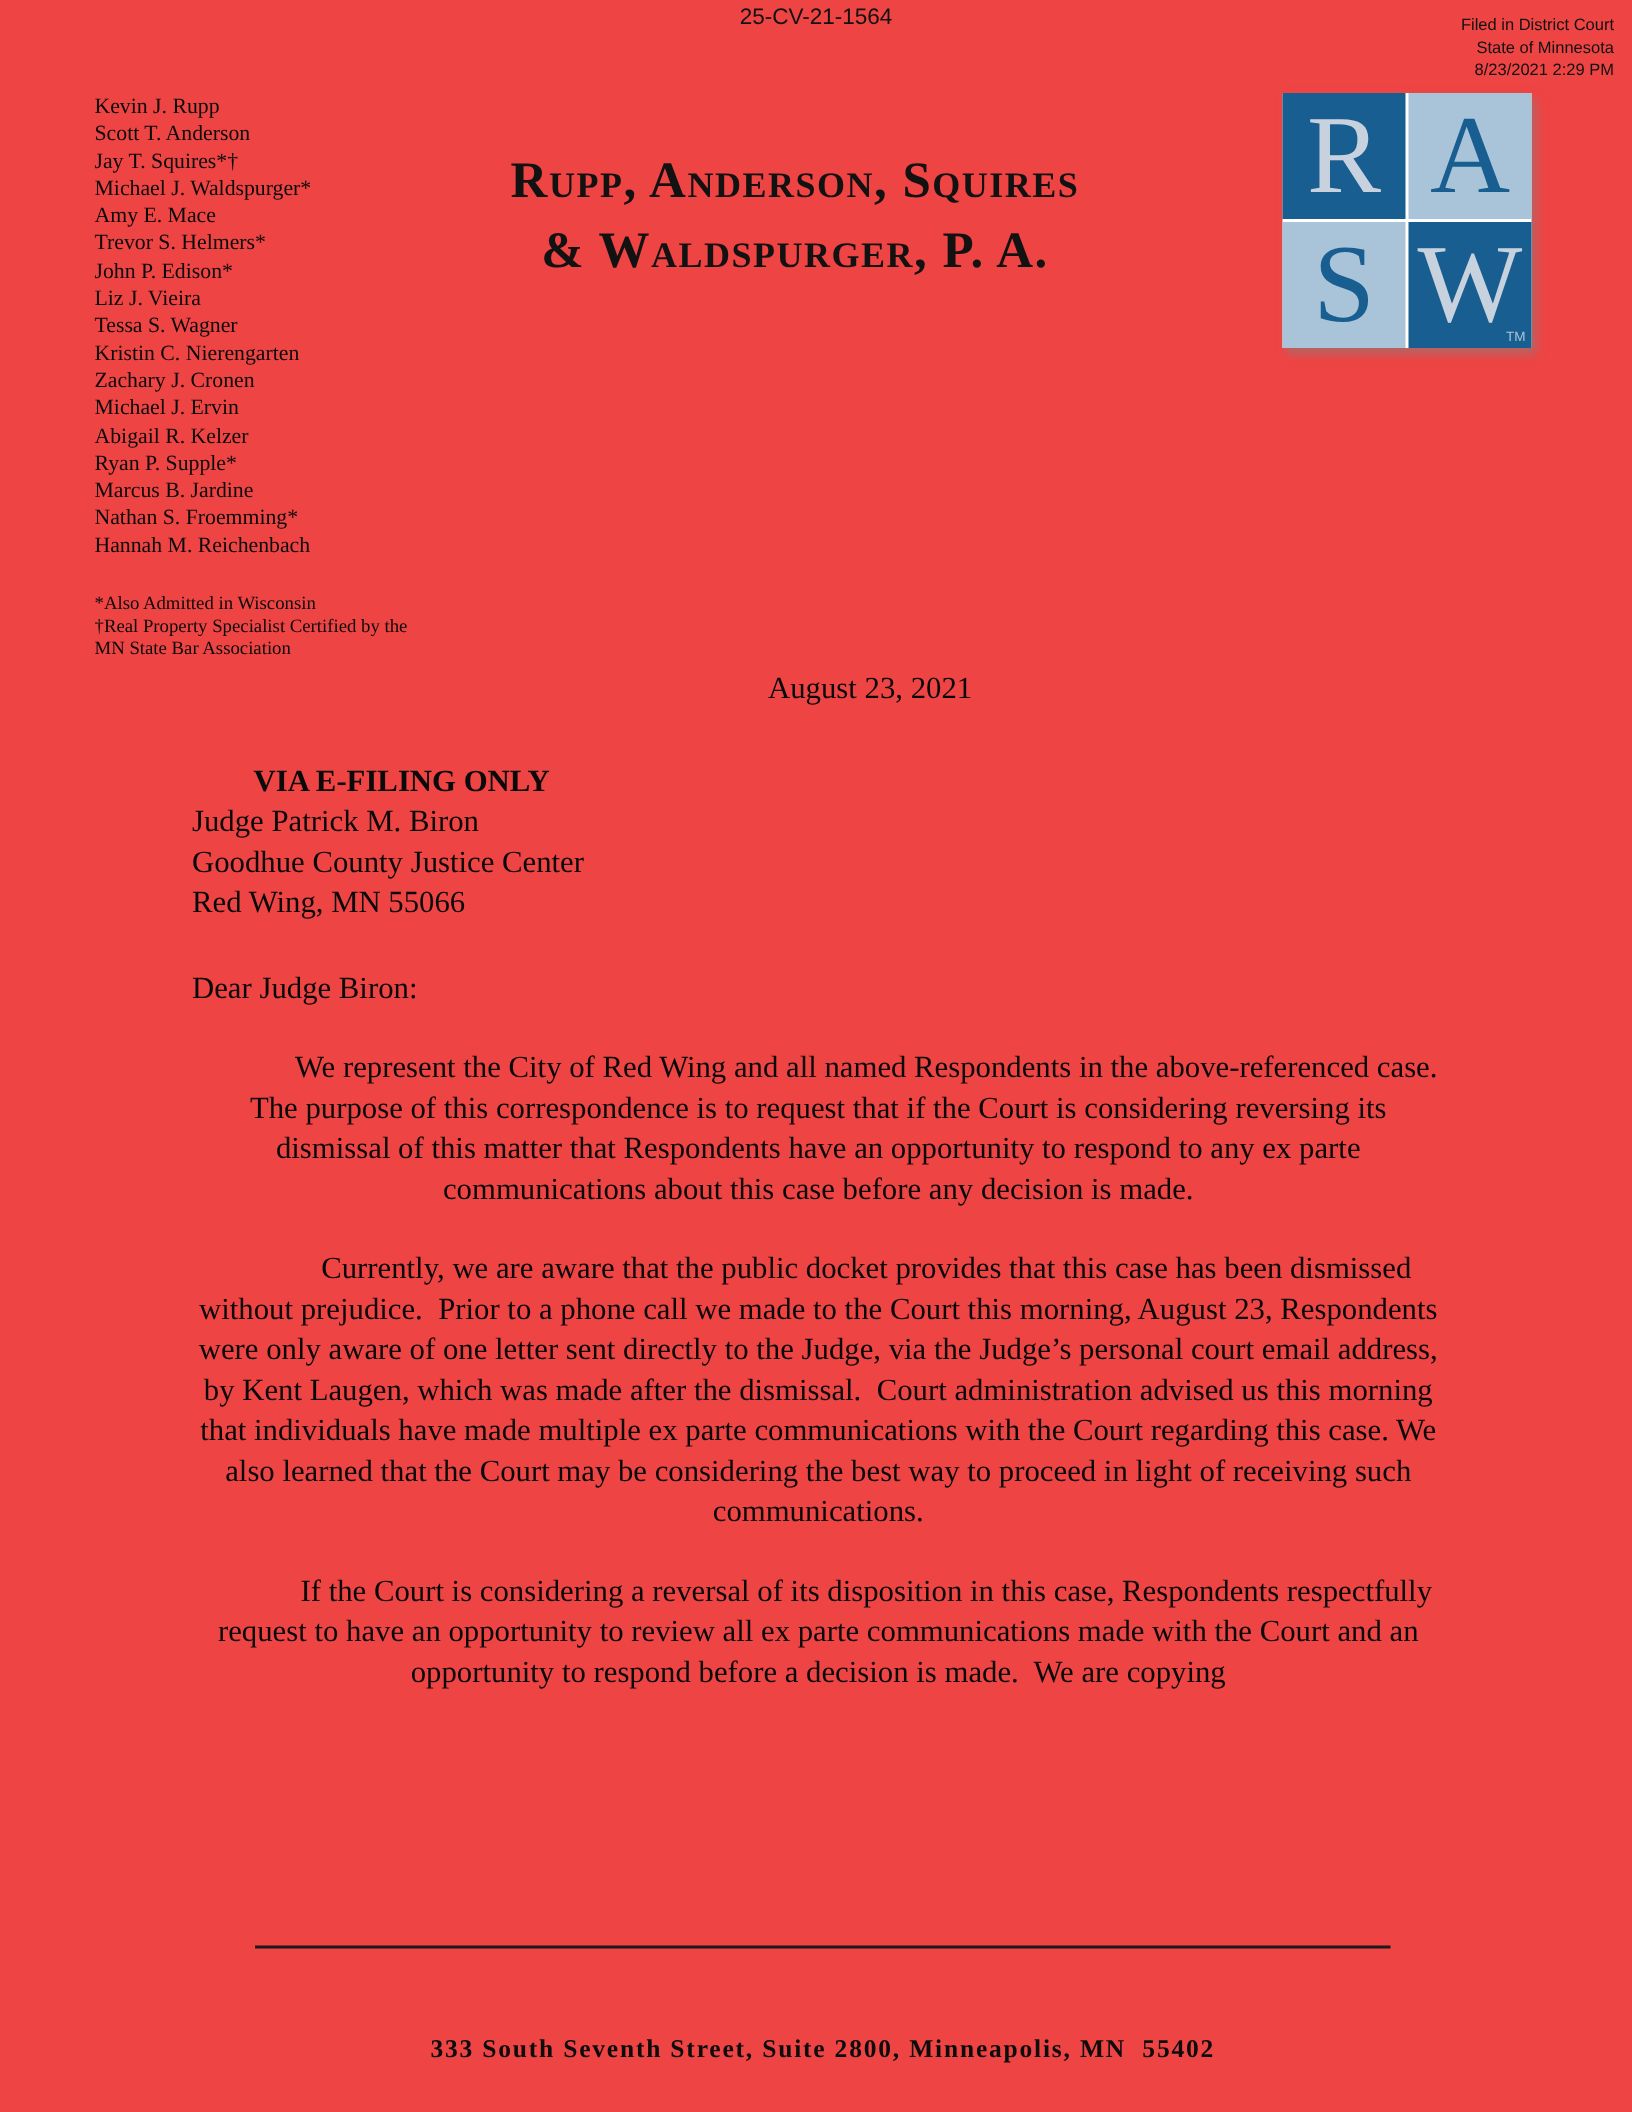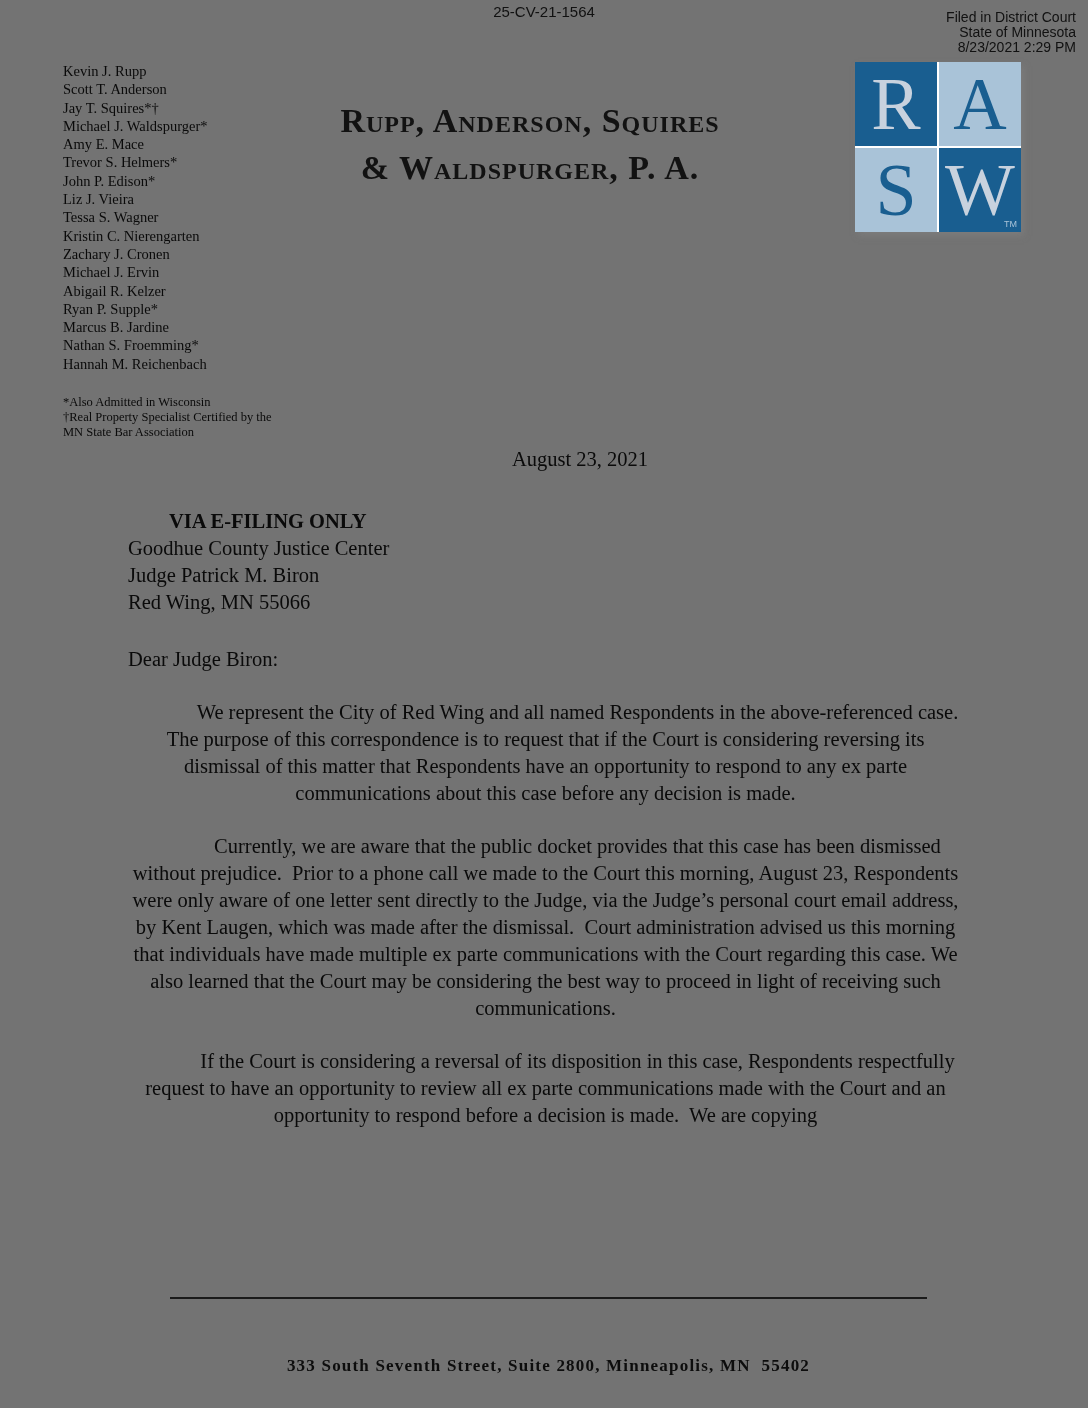--- a/index.html
+++ b/index.html
@@ -6,41 +6,41 @@
     --logo-dark: #195e90;
     --logo-light: #a9c3d8;
     --logo-letter-light: #c8d2de;
   }
   * { margin: 0; padding: 0; box-sizing: border-box; }
   html, body { background: #ffffff; }
   .page {
     position: relative;
     width: 1088px;
     height: 1408px;
-    background: #737373;
+    background: #ef4444;
     font-family: "Liberation Serif", serif;
     color: #0a0a0a;
     overflow: hidden;
   }
   
   .case-number {
     position: absolute;
     top: 3px; left: 0;
     width: 100%;
     text-align: center;
     font-family: "Liberation Sans", sans-serif;
     font-size: 15px;
     color: #111;
   }
   .filing-stamp {
     position: absolute;
     top: 10px; right: 12px;
     text-align: right;
     font-family: "Liberation Sans", sans-serif;
-    font-size: 14px;
+    font-size: 11px;
     line-height: 15px;
     color: #111;
   }
   
   .attorneys {
     position: absolute;
     top: 62px; left: 63px;
     width: 270px;
     font-size: 14.5px;
     line-height: 18.3px;
@@ -185,22 +185,22 @@
     <div class="sq dark">
         <span>W</span>
         <span class="tm">TM</span>
       </div>
   </div>
 
   <div class="date">August 23, 2021</div>
 
   <div class="content">
     <div class="via">VIA E-FILING ONLY</div>
+    <div>Judge Patrick M. Biron</div>
     <div>Goodhue County Justice Center</div>
-    <div>Judge Patrick M. Biron</div>
     <div>Red Wing, MN 55066</div>
 
 
     <div class="salutation">Dear Judge Biron:</div>
 
     <p class="para">We represent the City of Red Wing and all named Respondents in the above-referenced case.  The purpose of this correspondence is to request that if the Court is considering reversing its dismissal of this matter that Respondents have an opportunity to respond to any ex parte communications about this case before any decision is made.</p>
     <p class="para">Currently, we are aware that the public docket provides that this case has been dismissed without prejudice.  Prior to a phone call we made to the Court this morning, August 23, Respondents were only aware of one letter sent directly to the Judge, via the Judge’s personal court email address, by Kent Laugen, which was made after the dismissal.  Court administration advised us this morning that individuals have made multiple ex parte communications with the Court regarding this case. We also learned that the Court may be considering the best way to proceed in light of receiving such communications.</p>
     <p class="para">If the Court is considering a reversal of its disposition in this case, Respondents respectfully request to have an opportunity to review all ex parte communications made with the Court and an opportunity to respond before a decision is made.  We are copying</p>
   </div>
 

